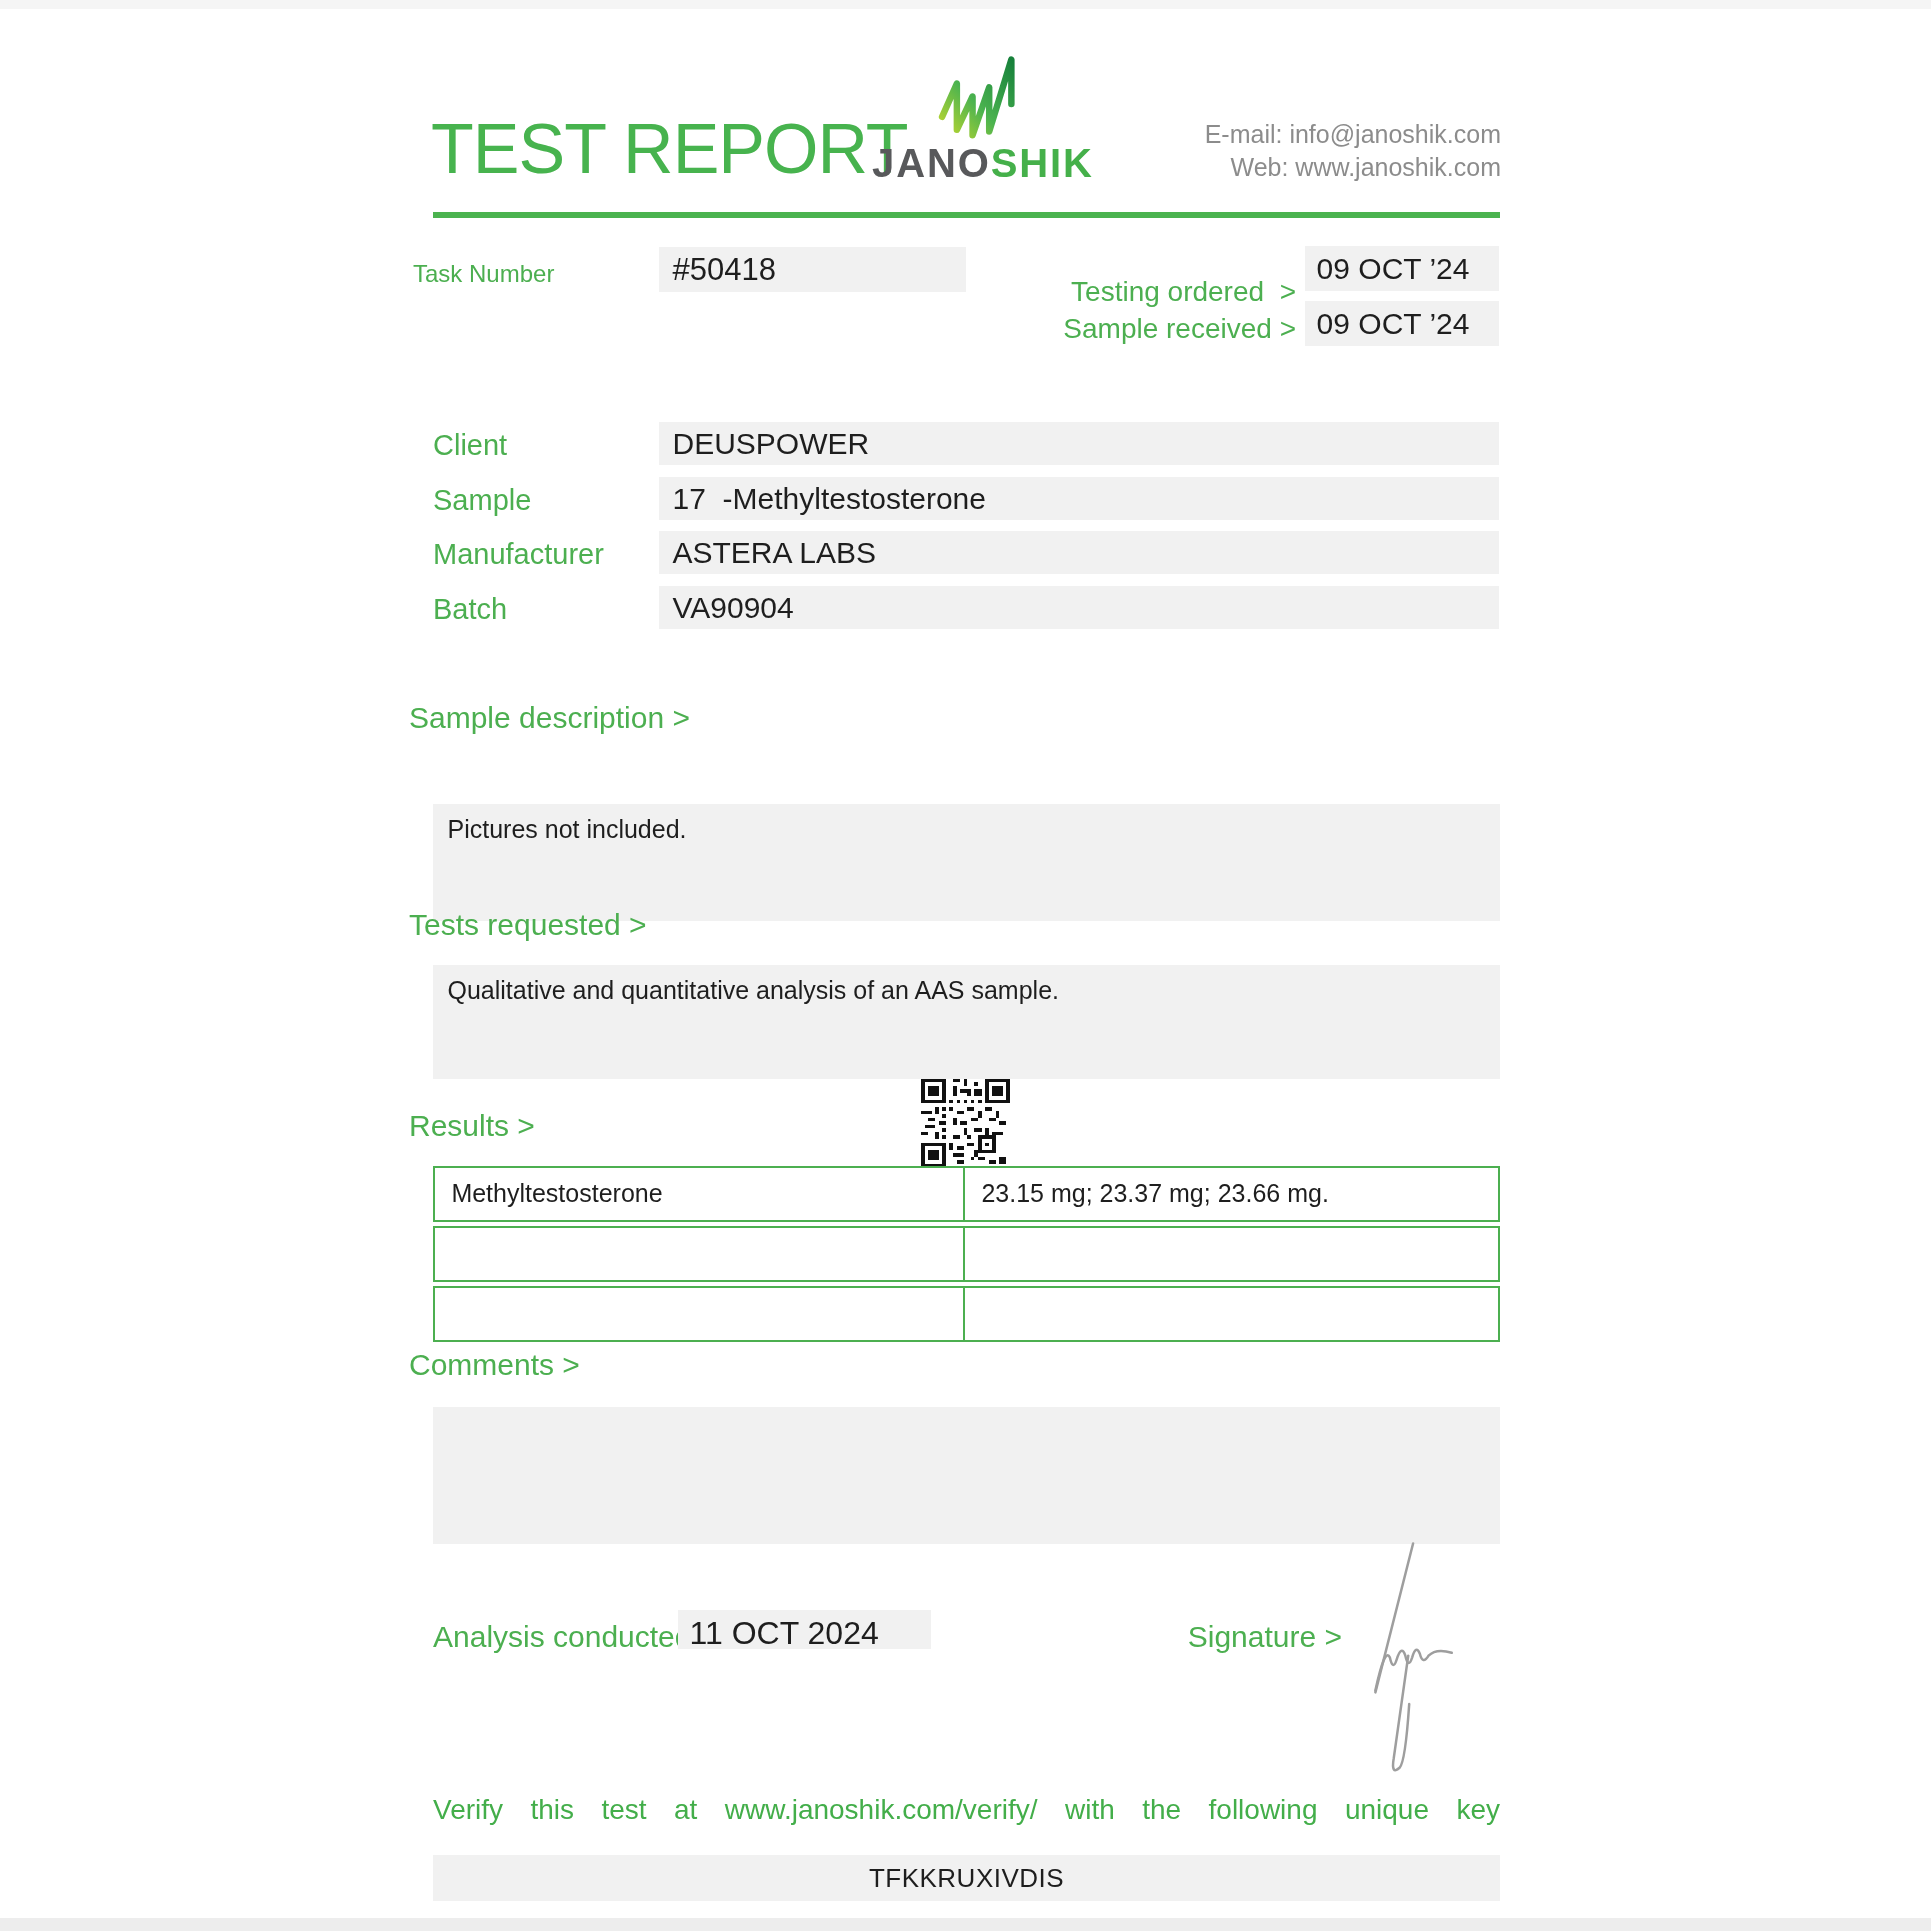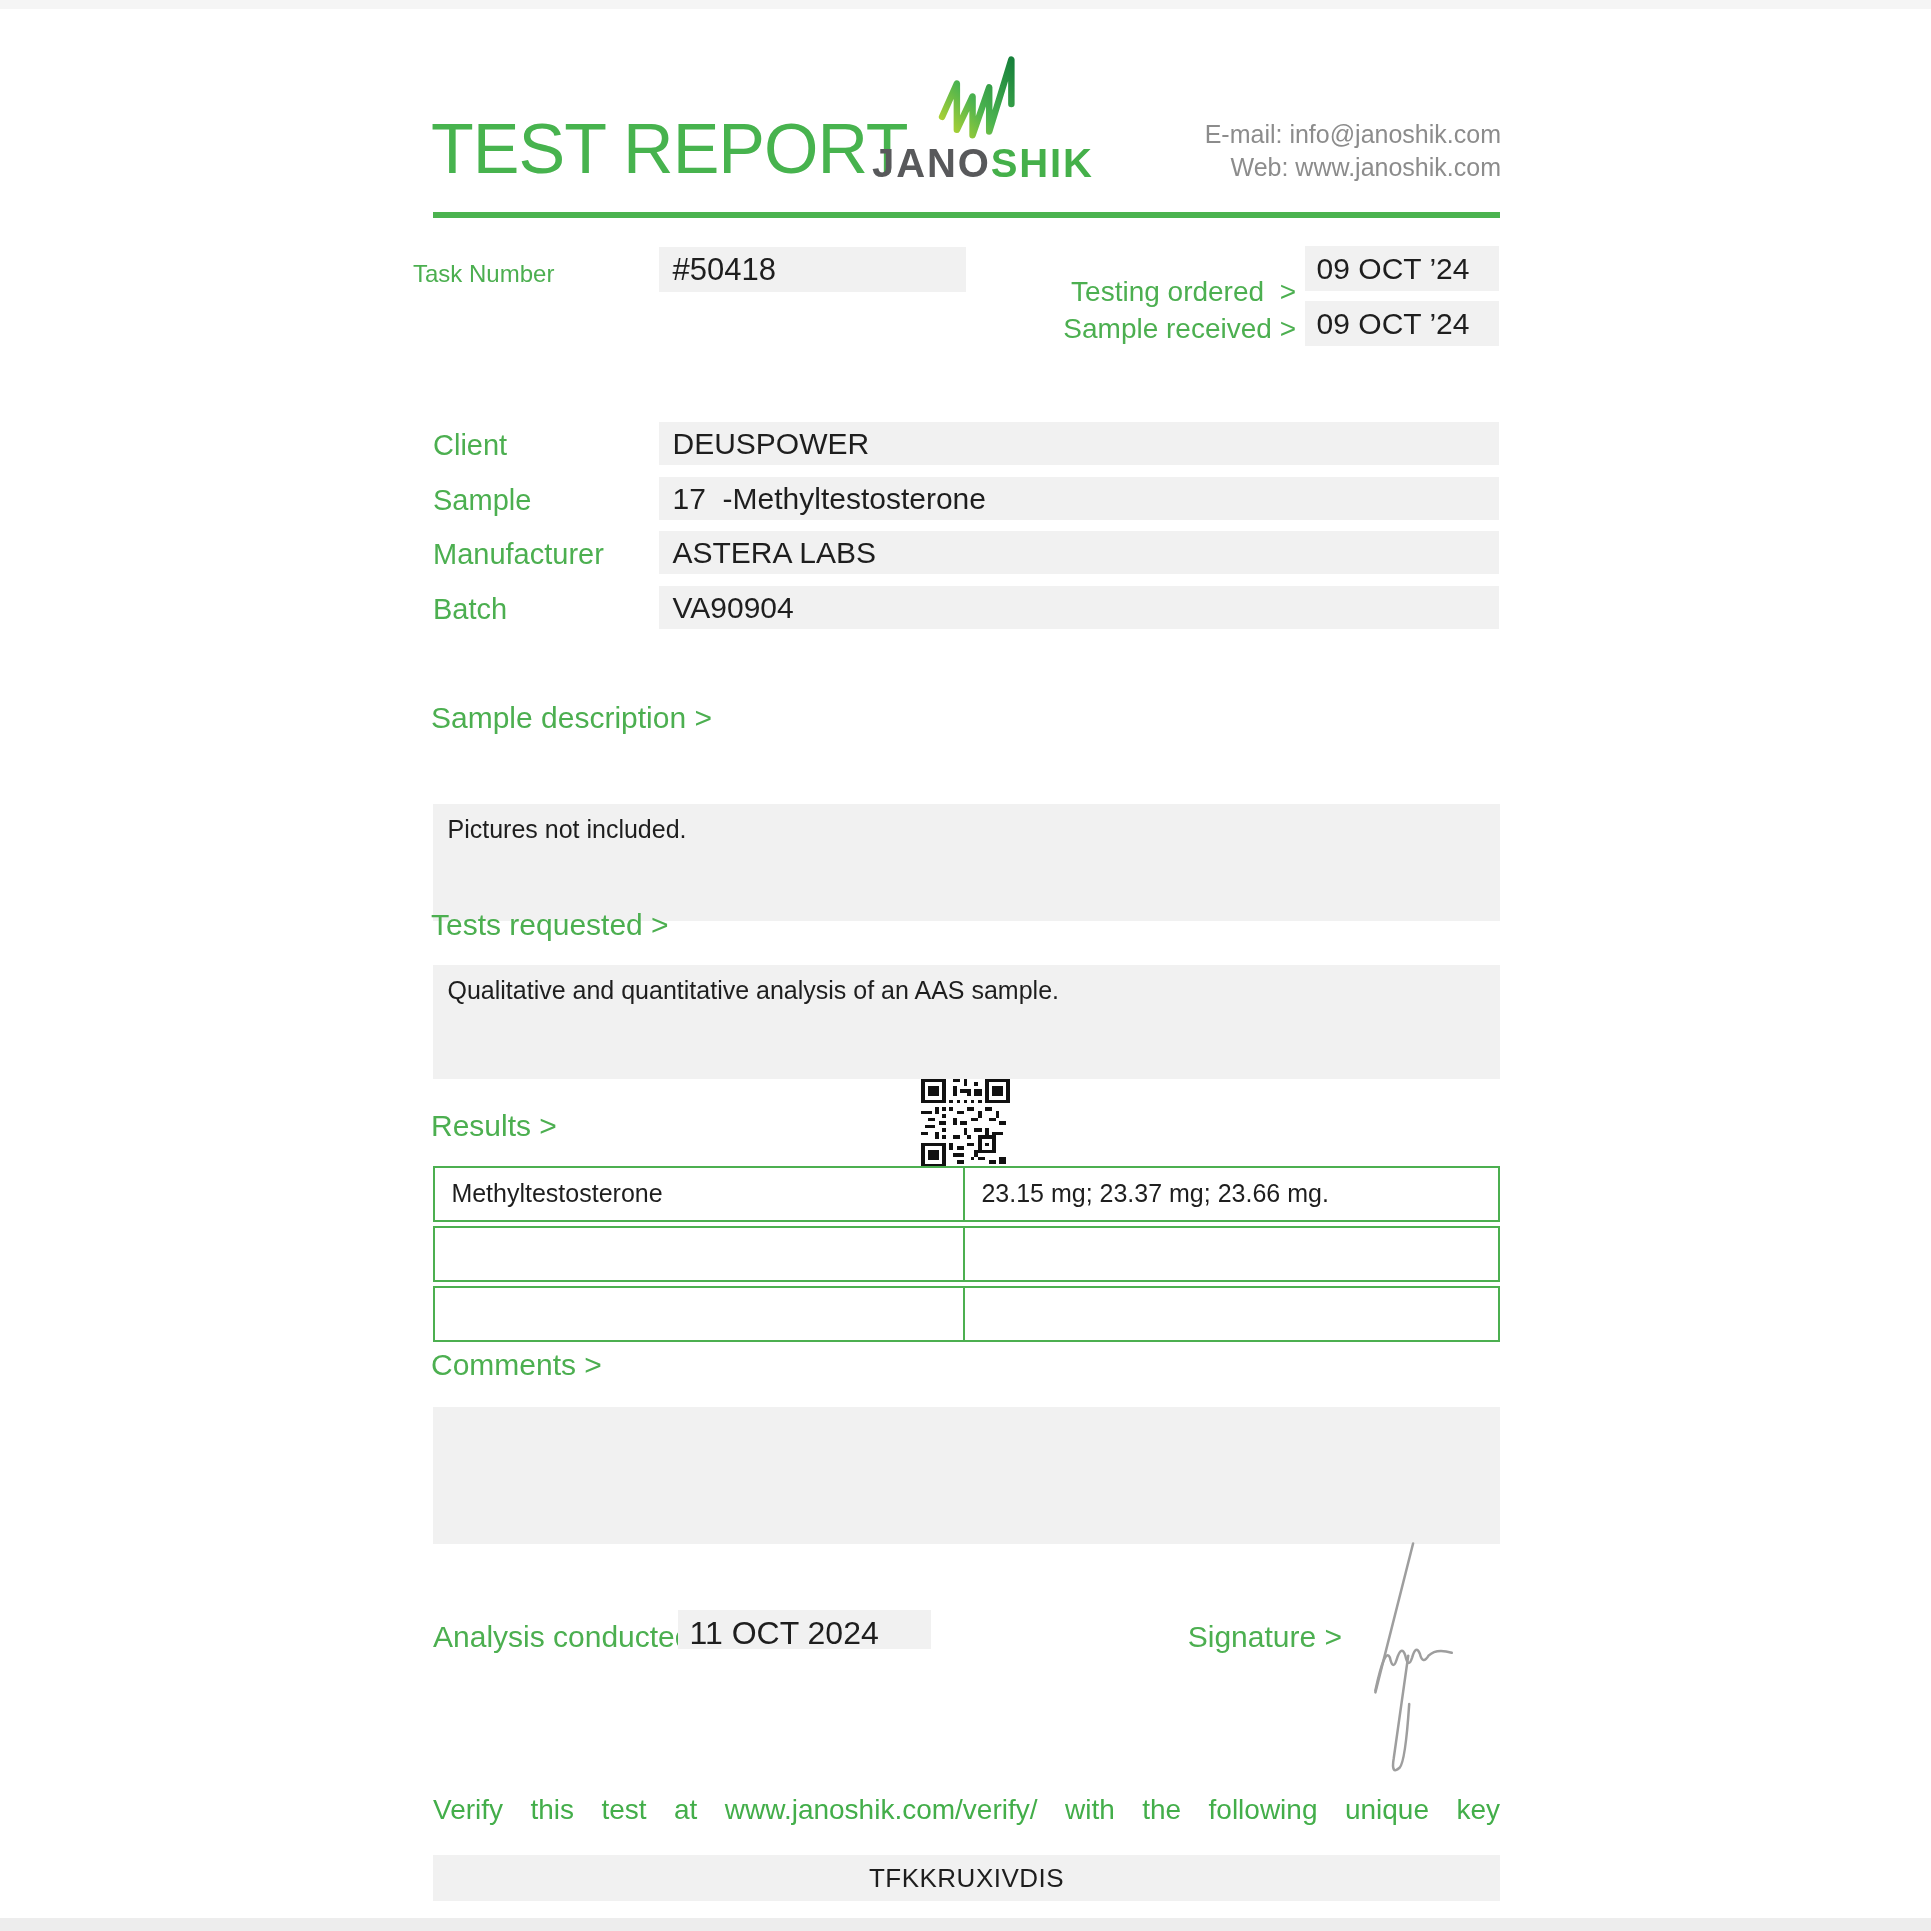--- a/index.html
+++ b/index.html
@@ -38,21 +38,21 @@
   .to-box { left:1305px; top:246px; width:194px; height:45px; }
   .sr-box { left:1305px; top:301px; width:194px; height:45px; }
   .to-box .val, .sr-box .val { display:block; line-height:45px; padding-left:11.6px; font-size:30px; }
 
   
   .info-label { left:433px; font-size:29px; }
   .info-box { left:659px; width:840px; height:43px; }
   .info-box .val { display:block; line-height:43px; padding-left:13.5px; }
 
   
-  .sec-heading { left:431px; font-size:30px; }
+  .sec-heading { left:409px; font-size:30px; }
   .sec-box { left:433px; width:1067px; }
   .sec-box .boxtext { display:block; padding:10.6px 14.5px; }
 
   
   .rtable { left:433px; top:1166px; width:1067px; }
   .rrow { display:flex; border:2.9px solid #4caf50; height:56px; margin-bottom:3.9px; background:#fff; }
   .rcell-l { width:530px; border-right:2.9px solid #4caf50; }
   .rcell-r { flex:1; }
   .rcell-l span, .rcell-r span { display:block; line-height:50px; padding-left:16.4px; font-size:25px; color:#1e1e1e; }
 

